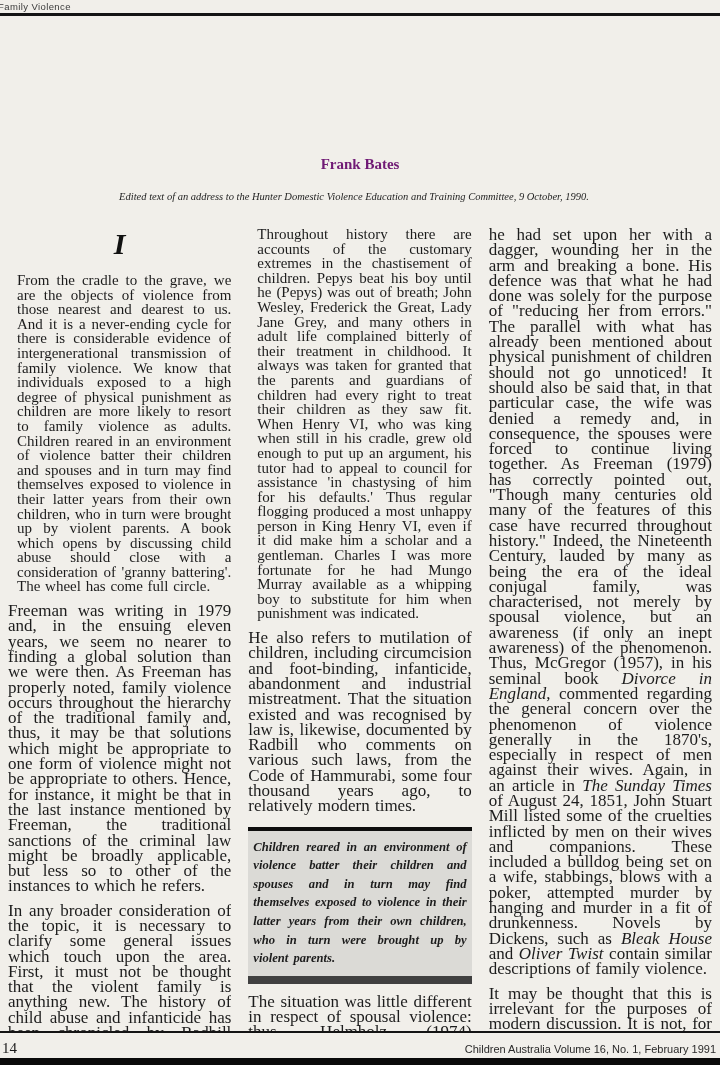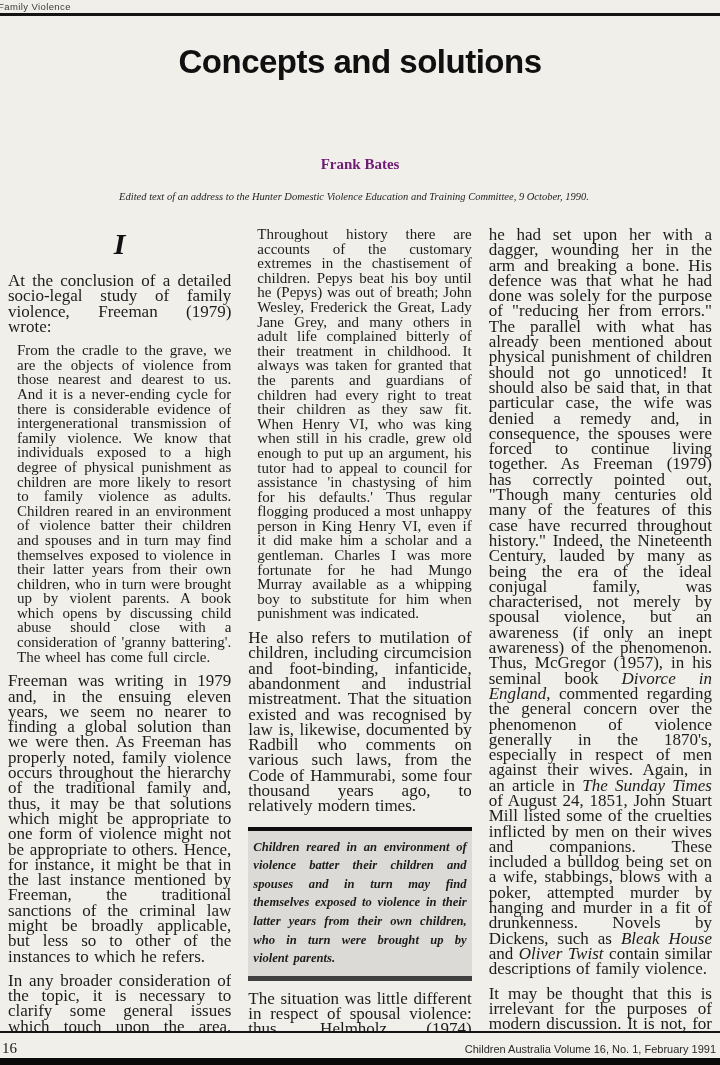--- a/index.html
+++ b/index.html
@@ -55,21 +55,21 @@
     font-size:15px; line-height:14.6px; margin:0 0 9px 0;
     padding-left:9px; word-spacing:1px;
   }
   .footnote {
     margin-top:auto; border-top:6px solid #a21caf; padding-top:3px;
     font-style:italic; font-size:9.6px; line-height:12.5px;
     text-align:left; color:#222; word-spacing:2px;
   }
   .pull-quote {
     margin:4px 0 10px 0;
-    border-top:4px solid #0e0e0e; border-bottom:5px solid #404040;
+    border-top:4px solid #0e0e0e; border-bottom:8px solid #404040;
     background:#dbdad6;
     padding:7px 5px 8px 5px;
     font-weight:bold; font-style:italic;
     font-size:12.6px; line-height:18.6px;
     word-spacing:2px;
   }
   .footer-rule {
     position:absolute; top:1031px; left:0; width:720px; height:2px;
     background:#141414;
   }
@@ -87,31 +87,29 @@
     background:#0a0a0a;
   }
 </style>
 </head>
 <body>
 
 <div class="running-header">Family Violence</div>
 <div class="top-rule"></div>
 
 <div class="page-title">
-  <div>Concepts and solutions</div>
 </div>
 
 <div class="author-name">Frank Bates</div>
 <div class="address-note">Edited text of an address to the Hunter Domestic Violence Education and Training Committee,  9 October, 1990.</div>
 
 <div class="columns">
 
   <div class="col">
     <div class="section-numeral">I</div>
-    <p class="body">At the conclusion of a detailed socio-legal study of family violence, Freeman (1979) wrote:</p>
     <p class="blockquote">From the cradle to the grave, we are the objects of violence from those nearest and dearest to us. And it is a never-ending cycle for there is considerable evidence of intergenerational transmission of family violence. We know that individuals exposed to a high degree of physical punishment as children are more likely to resort to family violence as adults. Children reared in an environment of violence batter their children and spouses and in turn may find themselves exposed to violence in their latter years from their own children, who in turn were brought up by violent parents. A book which opens by discussing child abuse should close with a consideration of 'granny battering'. The wheel has come full circle.</p>
     <p class="body">Freeman was writing in 1979 and, in the ensuing eleven years, we seem no nearer to finding a global solution than we were then. As Freeman has properly noted, family violence occurs throughout the hierarchy of the traditional family and, thus, it may be that solutions which might be appropriate to one form of violence might not be appropriate to others. Hence, for instance, it might be that in the last instance mentioned by Freeman, the traditional sanctions of the criminal law might be broadly applicable, but less so to other of the instances to which he refers.</p>
     <p class="body">In any broader consideration of the topic, it is necessary to clarify some general issues which touch upon the area. First, it must not be thought that the violent family is anything new. The history of child abuse and infanticide has been chronicled by Radbill (1974). In an illuminating essay, this writer refers to the misuse of physical punishment and comments that:</p>
     <div class="footnote">Frank Bates, LL.M., MACE. Professor of Law, University of Newcastle (NSW)</div>
   </div>
 
   <div class="col">
     <p class="blockquote">Throughout history there are accounts of the customary extremes in the chastisement of children. Pepys beat his boy until he (Pepys) was out of breath; John Wesley, Frederick the Great, Lady Jane Grey, and many others in adult life complained bitterly of their treatment in childhood. It always was taken for granted that the parents and guardians of children had every right to treat their children as they saw fit. When Henry VI, who was king when still in his cradle, grew old enough to put up an argument, his tutor had to appeal to council for assistance 'in chastysing of him for his defaults.' Thus regular flogging produced a most unhappy person in King Henry VI, even if it did make him a scholar and a gentleman. Charles I was more fortunate for he had Mungo Murray available as a whipping boy to substitute for him when punishment was indicated.</p>
     <p class="body">He also refers to mutilation of children, including circumcision and foot-binding, infanticide, abandonment and industrial mistreatment. That the situation existed and was recognised by law is, likewise, documented by Radbill who comments on various such laws, from the Code of Hammurabi, some four thousand years ago, to relatively modern times.</p>
     <div class="pull-quote">Children reared in an environment of violence batter their children and spouses and in turn may find themselves exposed to violence in their latter years from their own children, who in turn were brought up by violent parents.</div>
@@ -119,15 +117,15 @@
   </div>
 
   <div class="col">
     <p class="body"><span>he had set upon her with a dagger, wounding her in the arm and breaking a bone. His defence was that what he had done was solely for the purpose of "reducing her from errors." The parallel with what has already been mentioned about physical punishment of children should not go unnoticed! It should also be said that, in that particular case, the wife was denied a remedy and, in consequence, the spouses were forced to continue living together. As Freeman (1979) has correctly pointed out, "Though many centuries old many of the features of this case have recurred throughout history." Indeed, the Nineteenth Century, lauded by many as being the era of the ideal conjugal family, was characterised, not merely by spousal violence, but an awareness (if only an inept awareness) of the phenomenon. Thus, McGregor (1957), in his seminal book </span><span style="font-style: italic;">Divorce in England</span><span>, commented regarding the general concern over the phenomenon of violence generally in the 1870's, especially in respect of men against their wives. Again, in an article in </span><span style="font-style: italic;">The Sunday Times</span><span> of August 24, 1851, John Stuart Mill listed some of the cruelties inflicted by men on their wives and companions. These included a bulldog being set on a wife, stabbings, blows with a poker, attempted murder by hanging and murder in a fit of drunkenness. Novels by Dickens, such as </span><span style="font-style: italic;">Bleak House</span><span> and </span><span style="font-style: italic;">Oliver Twist</span><span> contain similar descriptions of family violence.</span></p>
     <p class="body">It may be thought that this is irrelevant for the purposes of modern discussion. It is not, for the reasons advanced in a book on a related subject: Pearson (1983) has documented, in respect of an historical analysis of street crime and hooliganism, the searches for some kind of past millennium. He looks at the "twenty years ago" platitude, the allegedly ideal situation which</p>
   </div>
 
 </div>
 
 <div class="footer-rule"></div>
-<div class="page-number">16</div>
+<div class="page-number">14</div>
 <div class="journal-citation">Children Australia  Volume 16, No. 1, February 1991</div>
 <div class="bottom-bar"></div>
 
 </body></html>

